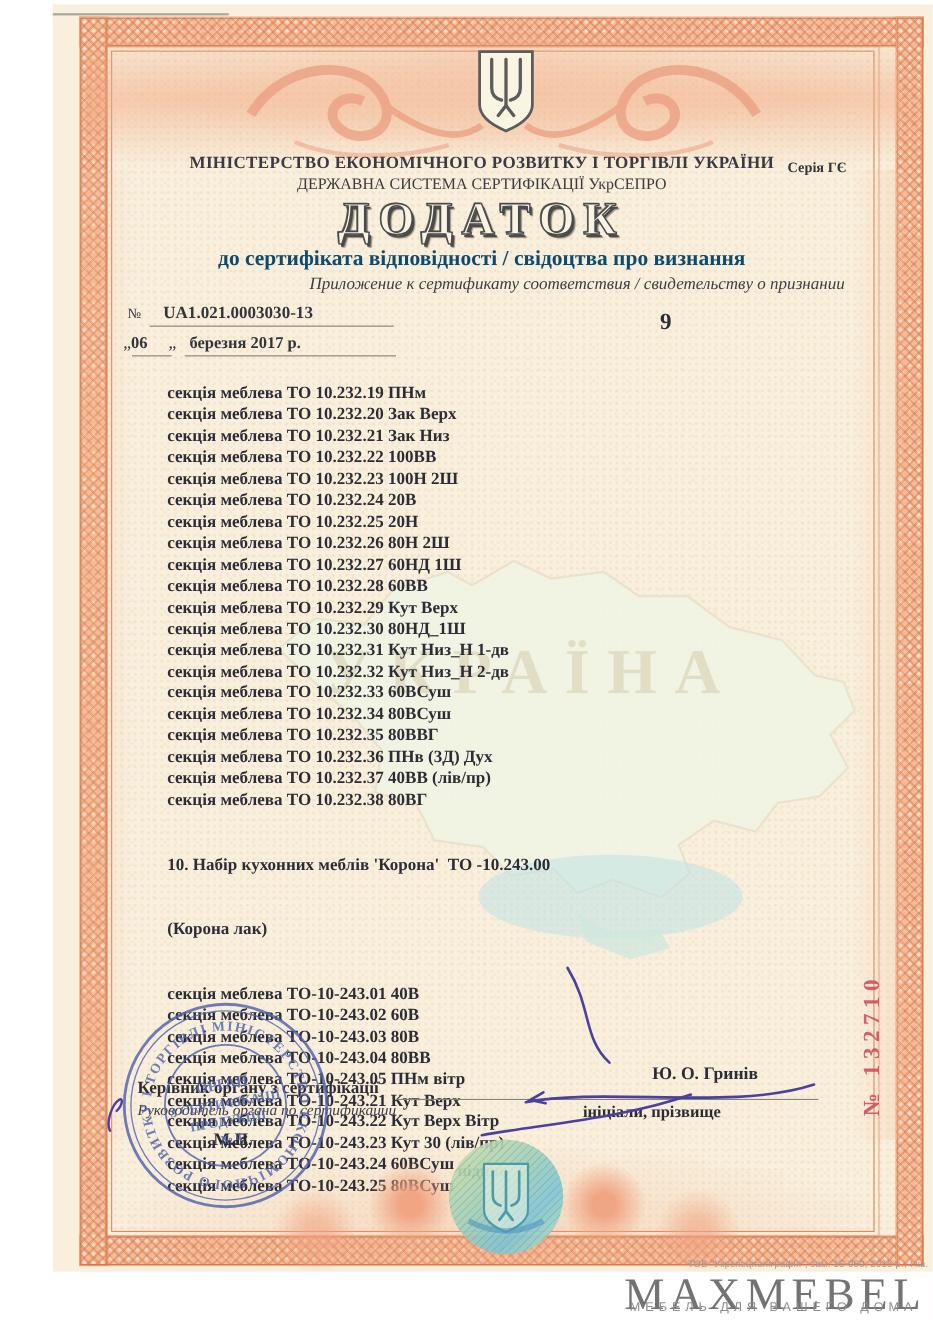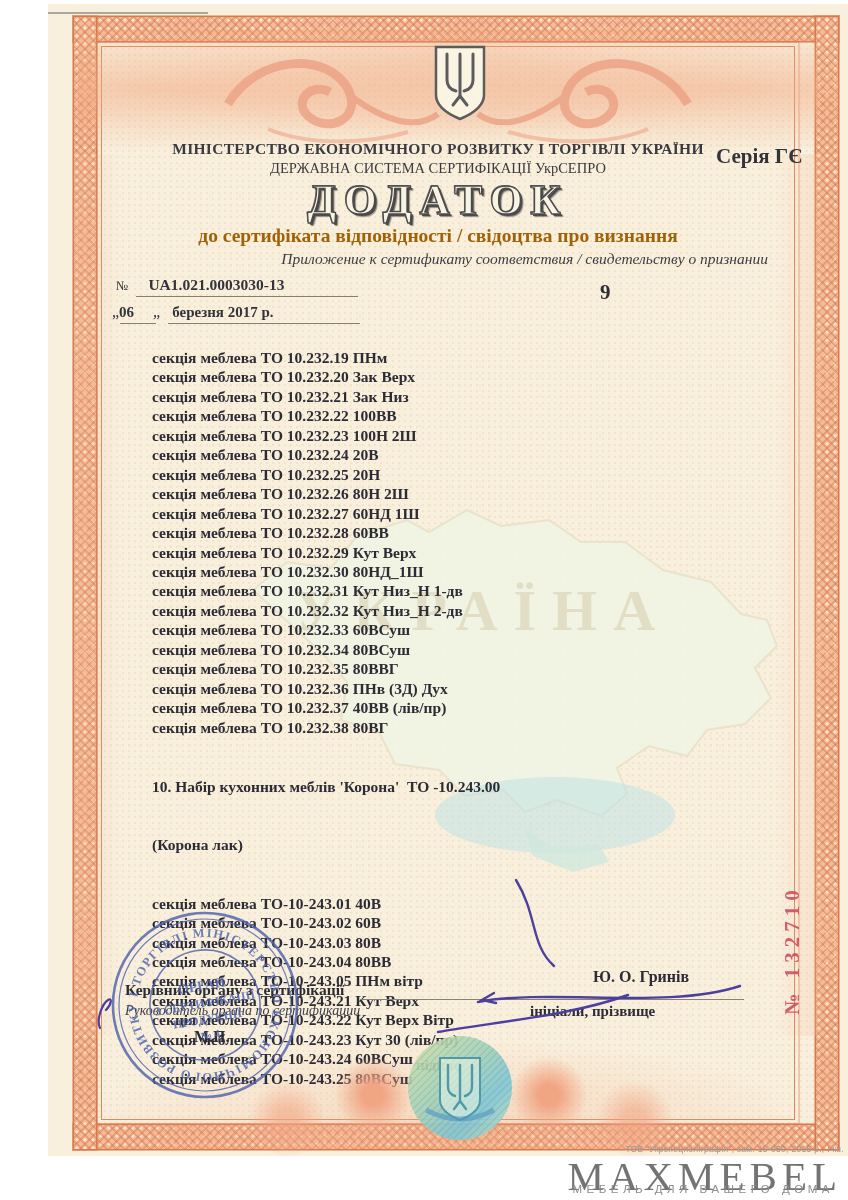--- a/index.html
+++ b/index.html
@@ -33,27 +33,27 @@
   .lace.bottom{left:25px;top:1120px;width:766px;height:26px;}
   .lace.left{left:25px;top:12px;width:24px;height:1134px;}
   .lace.right{left:767px;top:12px;width:24px;height:1134px;}
   .inner-line{position:absolute;left:53px;top:42px;right:53px;bottom:36px;pointer-events:none;
     border:1px solid rgba(211,116,72,0.85);outline:2px solid rgba(211,116,72,0.30);outline-offset:3px;}
   
   .h-min{position:absolute;left:60px;width:660px;top:136px;text-align:center;
     font-weight:bold;font-size:15.5px;letter-spacing:.3px;color:#3a3a40;}
   .h-sys{position:absolute;left:60px;width:660px;top:156px;text-align:center;
     font-weight:normal;font-size:14.5px;color:#3a3a40;}
-  .series{position:absolute;left:668px;top:140px;font-weight:bold;font-size:21px;color:#33333a;}
+  .series{position:absolute;left:668px;top:140px;font-weight:bold;font-size:13px;color:#33333a;}
   .title{position:absolute;left:60px;width:660px;top:172px;text-align:center;
     font-size:42px;font-weight:bold;letter-spacing:8px;color:#f8f3e2;
     -webkit-text-stroke:1.3px #4a4a4a;
     text-shadow:2px 2px 0 #4b4b4b,3px 3px 1px rgba(60,60,60,.55),-1px -1px 0 #6a6a6a;}
   .sub-ua{position:absolute;left:60px;width:660px;top:221px;text-align:center;
-    font-weight:bold;font-size:19.5px;color:#a16207;}
+    font-weight:bold;font-size:19.5px;color:#0c4a6e;}
   .sub-ru{position:absolute;left:60px;width:660px;top:246px;text-align:right;
     font-style:italic;font-size:15.5px;color:#3c3c44;}
   
   .numrow{position:absolute;left:68px;top:272px;font-size:15px;color:#33333b;}
   .num-label{font-size:13px;} 
   .num-val{display:inline-block;font-weight:bold;font-size:15.5px;min-width:216px;padding:0 0 1px 20px;}
   .num-ul{position:absolute;left:88px;top:292px;width:222px;border-bottom:1px solid #8a7f6e;}
   .daterow{position:absolute;left:64px;top:299px;font-size:15px;color:#33333b;}
   .q{font-size:16px;} .d-day{display:inline-block;font-weight:bold;width:34px;text-align:left;}
   .d-rest{display:inline-block;font-weight:bold;padding-left:12px;}

